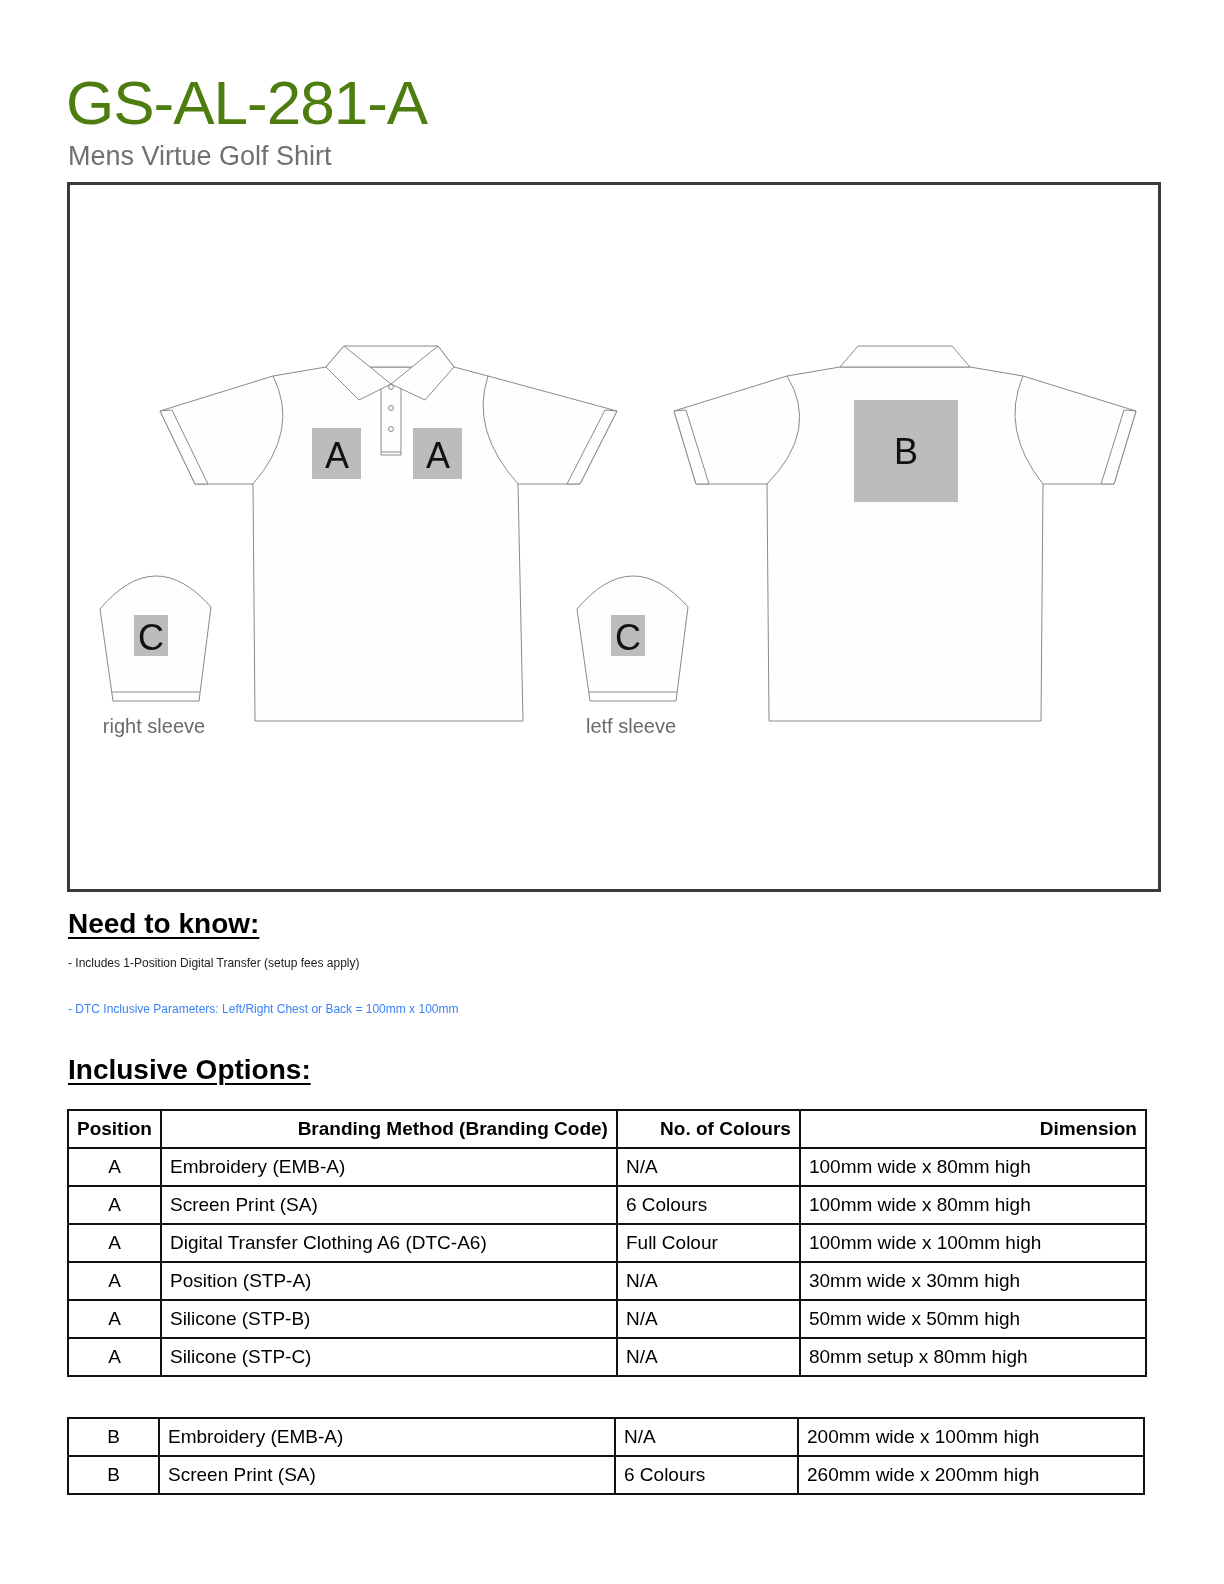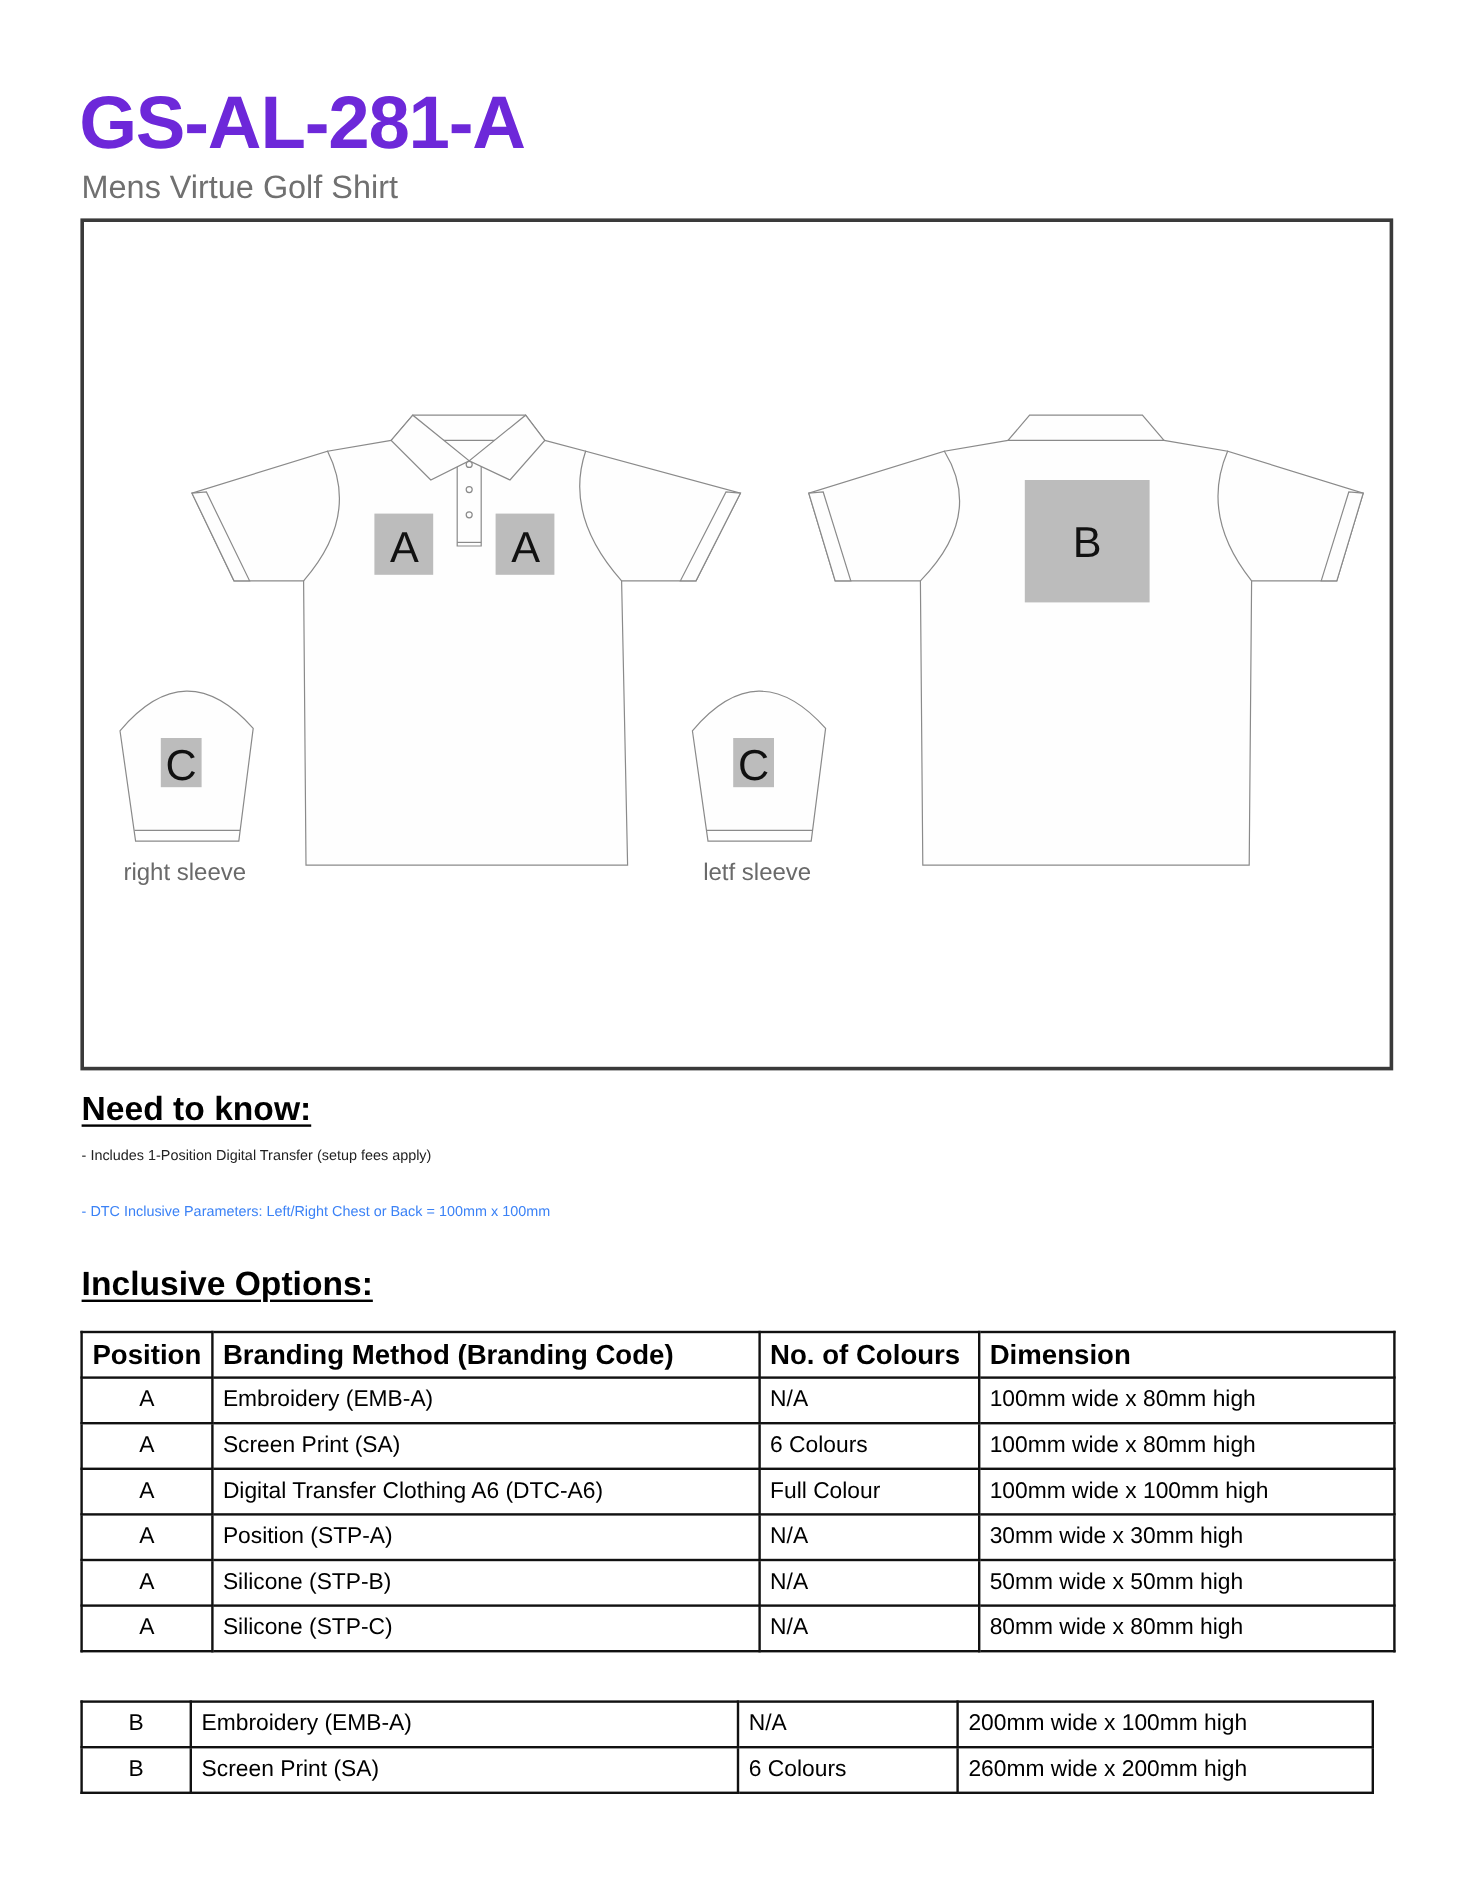--- a/index.html
+++ b/index.html
@@ -1,33 +1,33 @@
 <!DOCTYPE html>
 <html><head>
 <meta charset="utf-8">
 <style>
   html, body { margin: 0; padding: 0; background: #ffffff; }
   body { width: 1224px; height: 1584px; position: relative; font-family: "Liberation Sans", sans-serif; color: #000; overflow: hidden; }
-  .title { position: absolute; left: 66px; top: 72px; font-size: 62px; font-weight: bold; color: #6d28d9; letter-spacing: -1px; line-height: 1; margin: 0; }
+  .title { position: absolute; left: 66px; top: 72px; font-size: 62px; font-weight: normal; color: #4d7c0f; letter-spacing: -1px; line-height: 1; margin: 0; }
   .subtitle { position: absolute; left: 68px; top: 143px; font-size: 27px; color: #707070; line-height: 1; }
   .frame { position: absolute; left: 67px; top: 182px; width: 1088px; height: 704px; border: 3px solid #3a3a3a; background: #fff; }
   .frame svg { position: absolute; left: -70px; top: -185px; width: 1224px; height: 900px; }
   .shirt { fill: #fefefe; stroke: #8a8a8a; stroke-width: 1; }
   .zone { fill: #bcbcbc; }
   .zone-label { font-family: "Liberation Sans", sans-serif; fill: #111; }
   .sleeve-caption { font-family: "Liberation Sans", sans-serif; font-size: 20px; fill: #6a6a6a; }
   h2 { position: absolute; left: 68px; margin: 0; font-size: 28px; font-weight: bold; text-decoration: underline; text-underline-offset: 4px; text-decoration-thickness: 2px; line-height: 1; }
   .h-need { top: 900px; margin-top: 10px; }
   .h-brand { top: 1056px; }
   .note { position: absolute; left: 68px; font-size: 12px; line-height: 1; }
   .note1 { top: 957px; color: #222; }
   .note2 { top: 1003px; color: #3b82f6; }
   table { position: absolute; left: 67px; border-collapse: collapse; font-size: 19px; }
   td, th { border: 2px solid #111; height: 36px; padding: 0 8px; text-align: left; font-weight: normal; }
-  th { font-weight: bold; text-align: left; font-size: 23px; }
+  th { font-weight: bold; text-align: right; font-size: 19px; }
   td.pos { text-align: center; }
   .t1 { top: 1109px; }
   .t2 { top: 1417px; }
   col.c1 { width: 91px; } col.c2 { width: 456px; } col.c3 { width: 183px; } col.c4 { width: 346px; }
 </style>
 </head>
 <body>
 
 <h1 class="title">GS-AL-281-A</h1>
 <div class="subtitle">Mens Virtue Golf Shirt</div>
@@ -133,21 +133,21 @@
       <tr>
         <td class="pos">A</td>
         <td>Silicone (STP-B)</td>
         <td>N/A</td>
         <td>50mm wide x 50mm high</td>
       </tr>
       <tr>
         <td class="pos">A</td>
         <td>Silicone (STP-C)</td>
         <td>N/A</td>
-        <td>80mm wide x 80mm high</td>
+        <td>80mm setup x 80mm high</td>
       </tr>
     </tbody>
 </table>
 
 <table class="t2">
   <colgroup>
       <col class="c1">
       <col class="c2">
       <col class="c3">
       <col class="c4">

